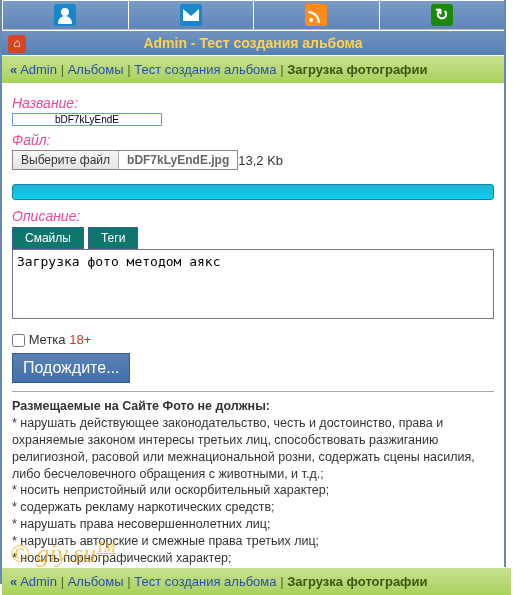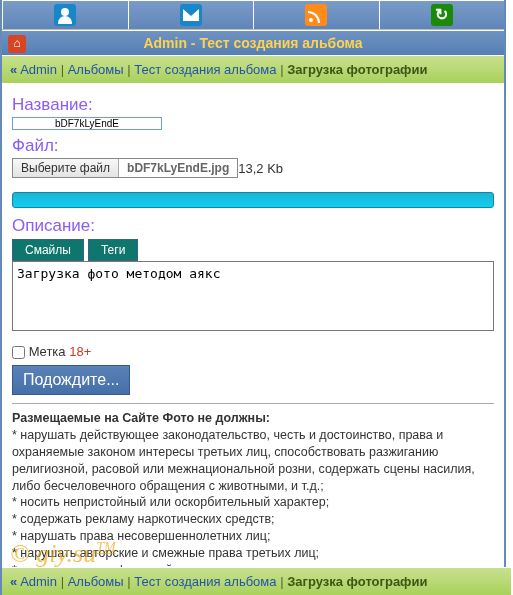--- a/index.html
+++ b/index.html
@@ -71,21 +71,21 @@
   }
   .breadcrumb .arr { color:#2553a9; font-weight:bold; }
   .breadcrumb a { color:#2553a9; text-decoration:none; }
   .breadcrumb .sep { color:#4e6b1f; }
   .breadcrumb .current { color:#3e5614; font-weight:bold; }
 
   .content {
     padding: 6px 10px 0 10px;
     background:#fff;
   }
-  .lbl { font-size:17px; color:#8b5cf6; margin-top:6px; }
+  .lbl { font-size:14px; color:#ec4899; margin-top:6px;font-style:italic; }
   .tinput {
     border:1px solid #6d9be0; background:#fff; padding:0 5px; font-size:10px;
     width:150px; margin-top:2px;text-align:center;
   }
   .filebar { margin-top:2px; display:flex; align-items:center; gap:0; }
   .filebtn {
     border:1px solid #999; background:linear-gradient(#f7f7f7,#e4e4e4);
     padding:2px 8px; font-size:12px; cursor:pointer;
   }
   .filename {

